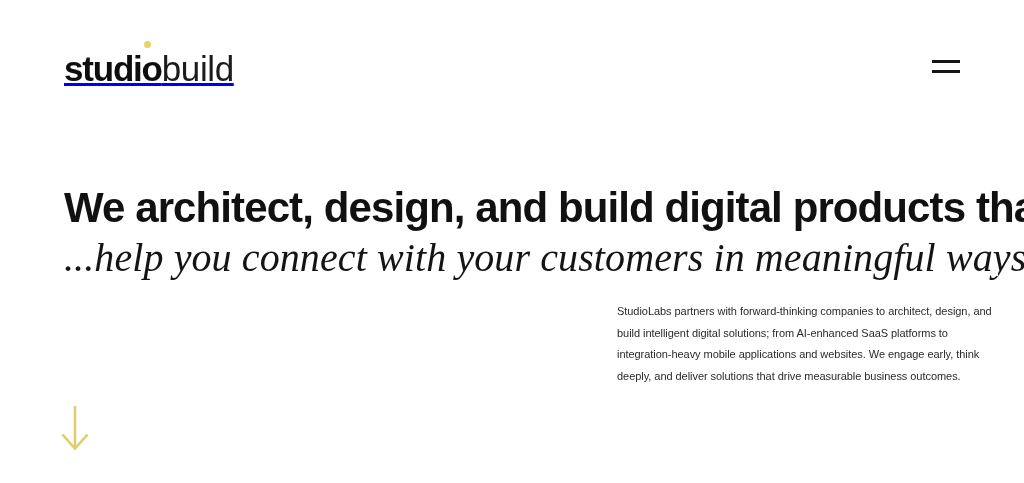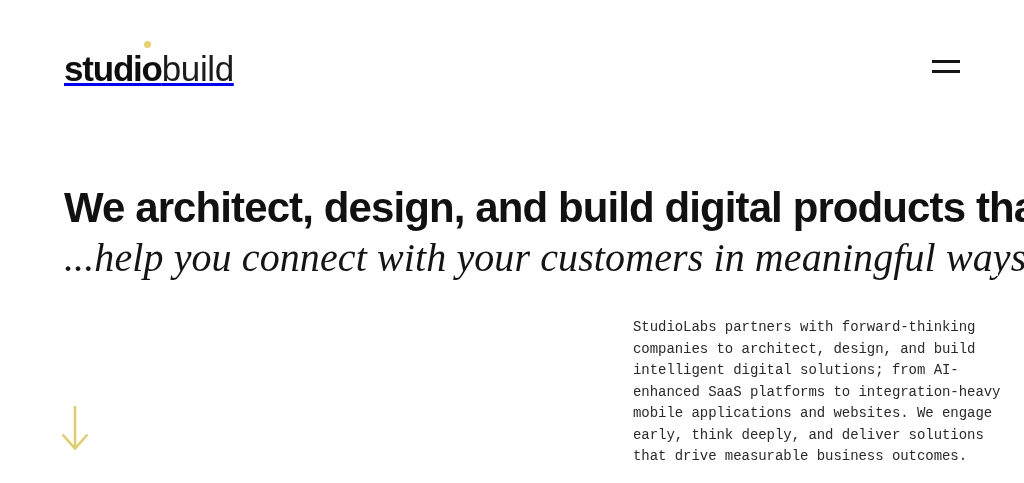--- a/index.html
+++ b/index.html
@@ -117,23 +117,23 @@
     position: relative;
     top: -2px;
   }
 
   
   .intro-paragraph {
     position: absolute;
     top: 301px;
     left: 617px;
     width: 375px;
-    margin: 16px;
-    font-family: Liberation Mono, monospace;
-    font-size: 14px;
+    margin: 0;
+    font-family: Liberation Sans, sans-serif;
+    font-size: 11px;
     line-height: 21.5px;
     letter-spacing: -0.05px;
     color: #2a2a2a;
   }
 
   
   .scroll-arrow {
     position: absolute;
     left: 58px;
     top: 404px;

